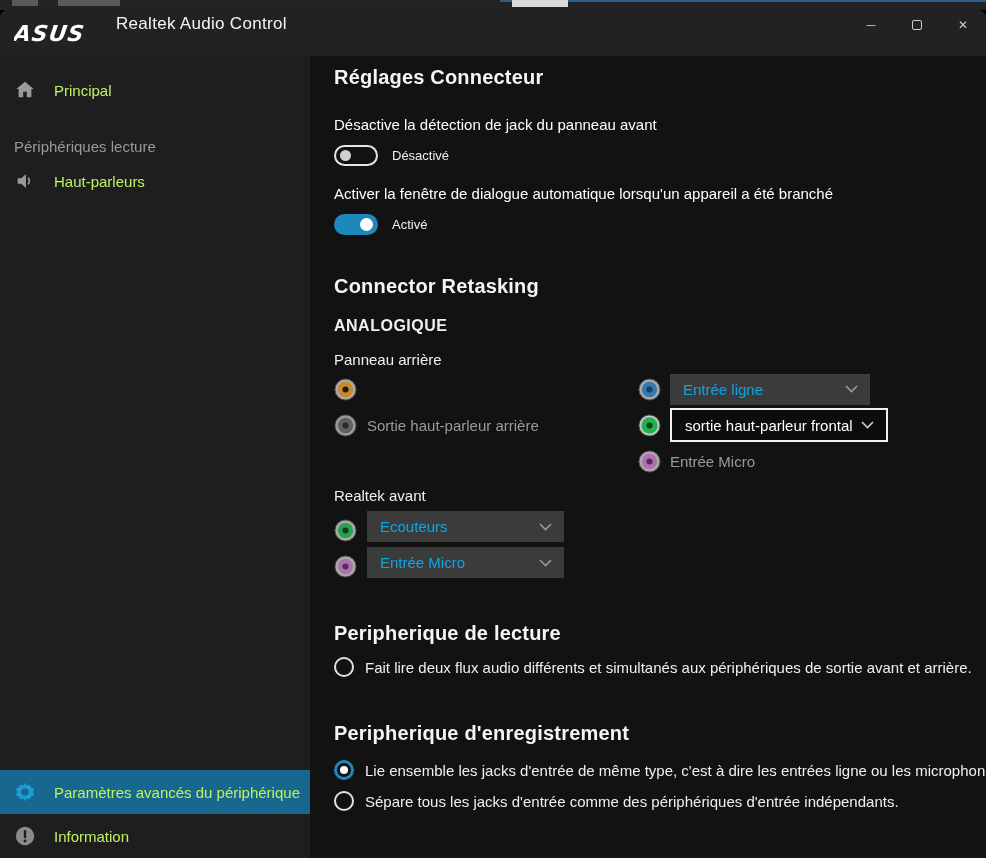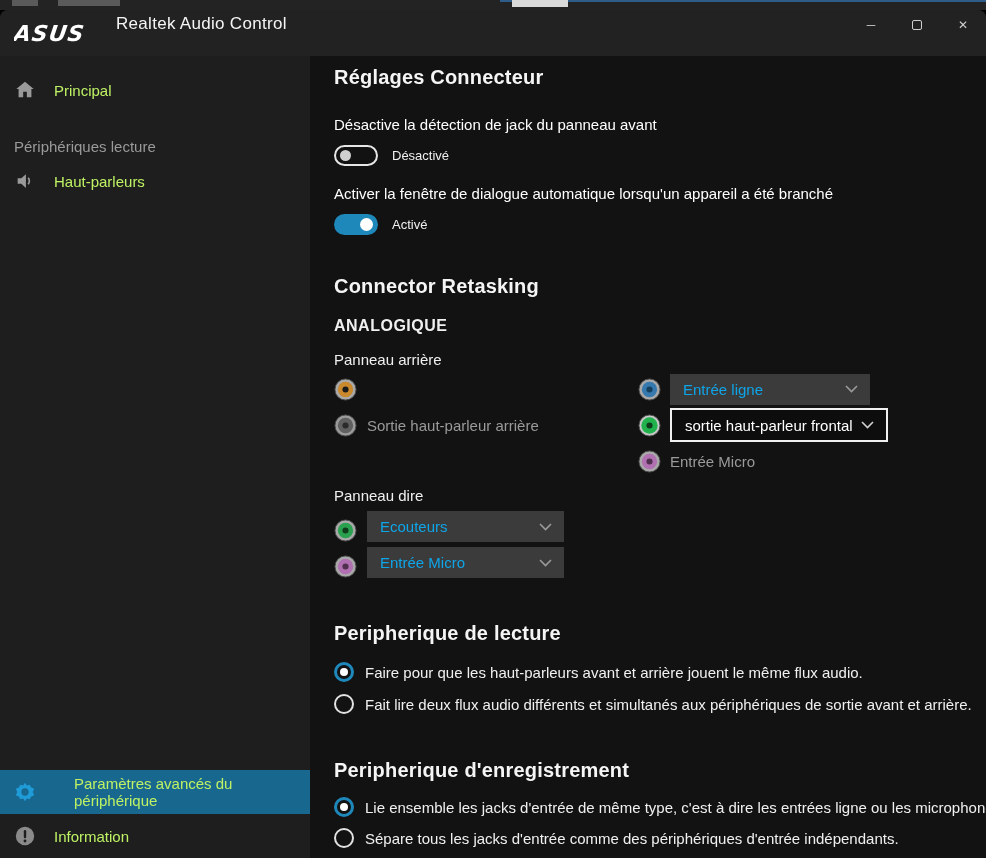--- a/index.html
+++ b/index.html
@@ -27,21 +27,21 @@
   
   .content { display: flex; height: 802px; }
   .sidebar { position: relative; width: 310px; background: #1e1e1e; display: flex; flex-direction: column; flex-shrink: 0; }
   .main { flex: 1; background: #121212; padding: 8px 0 0 24px; overflow: hidden; white-space: nowrap; }
 
   .side-item { display: flex; align-items: center; height: 44px; padding-left: 14px; font-size: 15px; color: #bef264; }
   .side-item .ic { width: 22px; height: 22px; margin-right: 18px; display: flex; align-items: center; justify-content: center; }
   .side-item.first { margin-top: 12px; }
   .side-section { padding: 26px 0 4px 14px; font-size: 15px; color: #9a9a9a; }
   .side-spacer { flex: 1; }
-  .side-item.selected { background: #17678f; gap: 20px; }
+  .side-item.selected { background: #17678f; }
 
   
   h1 { font-size: 20px; line-height: 26px; font-weight: 600; color: #f5f5f5; letter-spacing: .2px; }
   .lbl { font-size: 15px; line-height: 20px; color: #ffffff; }
   .analogique { margin-top: 16px; font-size: 16px; line-height: 22px; font-weight: 600; color: #f0f0f0; letter-spacing: .5px; }
   .panel-label { font-size: 15px; line-height: 20px; color: #f0f0f0; }
 
   .mt25 { margin-top: 25px; } .mt18 { margin-top: 18px; } .mt38 { margin-top: 38px; }
   .mt13 { margin-top: 13px; } .mt8 { margin-top: 8px; } .mt42 { margin-top: 42px; }
 
@@ -243,21 +243,21 @@
           <svg class="jack" viewBox="0 0 24 24">
             <circle cx="12" cy="12" r="11" fill="#a9a9a9"></circle>
               <circle cx="12" cy="12" r="11" fill="none" stroke="#4d4d4d" stroke-width="1"></circle>
             <circle cx="12" cy="12" r="8" fill="#b170b2"></circle>
             <circle cx="12" cy="12" r="3.2" fill="#51304f"></circle>
           </svg>
           <span class="plain-label">Entrée Micro</span>
         </div>
       </div>
 
-      <div class="panel-label mt8">Panneau dire</div>
+      <div class="panel-label mt8">Realtek avant</div>
 
       <div class="front-row">
         <svg class="jack" viewBox="0 0 24 24">
           <circle cx="12" cy="12" r="11" fill="#a9a9a9"></circle>
             <circle cx="12" cy="12" r="11" fill="none" stroke="#4d4d4d" stroke-width="1"></circle>
           <circle cx="12" cy="12" r="8" fill="#2aa14f"></circle>
           <circle cx="12" cy="12" r="3.2" fill="#0f3d1c"></circle>
         </svg>
         <div class="dropdown">
           <span class="dd-text">Ecouteurs</span>
@@ -277,24 +277,20 @@
         <div class="dropdown">
           <span class="dd-text">Entrée Micro</span>
           <svg width="13" height="8" viewBox="0 0 13 8">
               <path d="M1 1 L6.5 6.5 L12 1" stroke="#9a9a9a" stroke-width="1.6" fill="none"></path>
             </svg>
         </div>
       </div>
 
       <h1 class="mt42">Peripherique de lecture</h1>
 
-      <div class="radio-row" style="margin-top:15px;">
-        <div class="radio selected"></div>
-        <span class="radio-label">Faire pour que les haut-parleurs avant et arrière jouent le même flux audio.</span>
-      </div>
       <div class="radio-row" style="margin-top:10px;">
         <div class="radio unselected"></div>
         <span class="radio-label">Fait lire deux flux audio différents et simultanés aux périphériques de sortie avant et arrière.</span>
       </div>
 
       <h1 class="mt42">Peripherique d'enregistrement</h1>
 
       <div class="radio-row" style="margin-top:13px;">
         <div class="radio selected"></div>
         <span class="radio-label">Lie ensemble les jacks d'entrée de même type, c'est à dire les entrées ligne ou les microphone</span>

